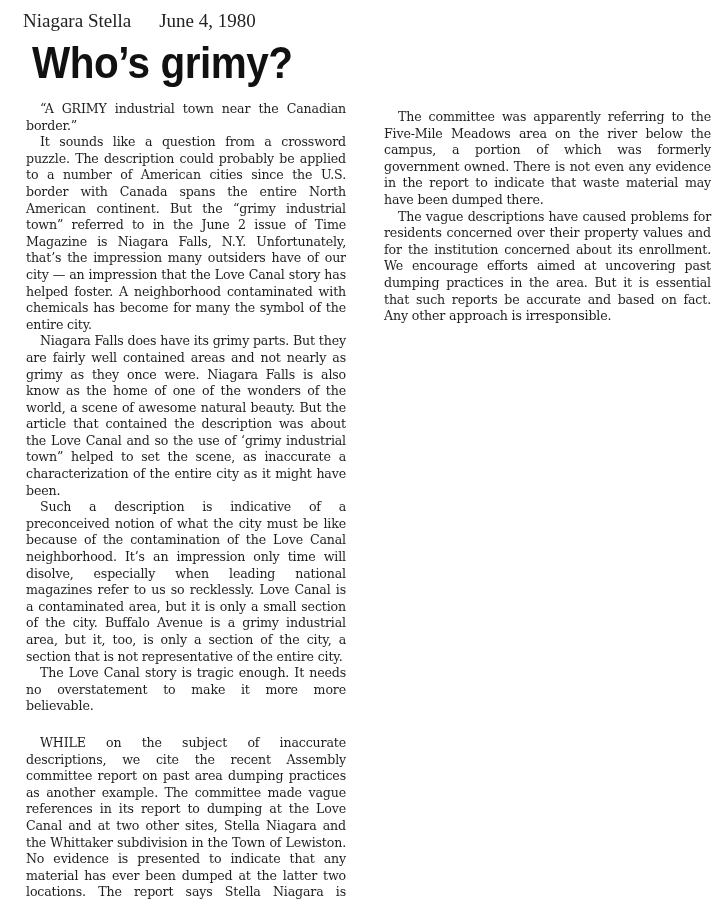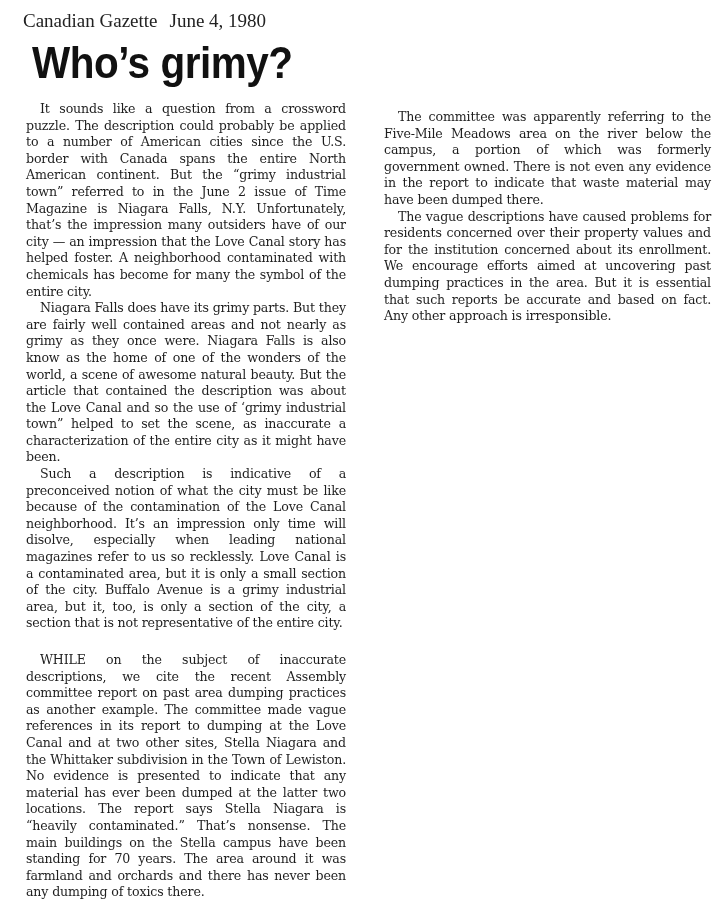--- a/index.html
+++ b/index.html
@@ -2,21 +2,21 @@
 <html><head>
 <meta charset="utf-8">
 <style>
   html, body { margin: 0; padding: 0; background: #ffffff; }
   body { width: 720px; height: 900px; position: relative; overflow: hidden; color: #1a1a1a; }
   .masthead {
     position: absolute; left: 23px; top: 10px;
     font-family: "Liberation Serif", "DejaVu Serif", serif;
     font-size: 19px; color: #222;
   }
-  .masthead .date { margin-left: 12px; }
+  .masthead .date { margin-left: 28px; }
   .headline {
     position: absolute; left: 32px; top: 38px;
     font-family: "Liberation Sans", "DejaVu Sans", sans-serif;
     font-weight: bold; font-size: 44px; letter-spacing: -0.5px;
     color: #111; transform: scaleX(0.92); transform-origin: left top;
   }
   .col {
     position: absolute;
     font-family: "DejaVu Serif", "Liberation Serif", serif;
     font-size: 12.6px; line-height: 16.6px;
@@ -25,28 +25,30 @@
   .col-left { left: 26px; top: 101px; width: 320px; }
   .col-right { left: 384px; top: 109px; width: 327px; }
   .col p { margin: 0; text-indent: 14px; hyphens: manual; letter-spacing: -0.15px; }
   .col p.gap { margin-top: 20px; }
   .col p.first-right { text-indent: 14px; }
 </style>
 </head>
 <body>
 
 <div class="masthead">
-  <span>Canadian Gazette</span><span class="date">June 4, 1980</span>
+  <span>Niagara Stella</span><span class="date">June 4, 1980</span>
 </div>
 
 <div class="headline">Who’s grimy?</div>
 
 <div class="col col-left">
+  <p>“A GRIMY industrial town near the Canadian border.”</p>
   <p>It sounds like a question from a crossword puzzle. The description could probably be applied to a number of American cities since the U.S. border with Canada spans the entire North American continent. But the “grimy industrial town” referred to in the June 2 issue of Time Magazine is Niagara Falls, N.Y. Unfortunately, that’s the impression many outsiders have of our city — an impression that the Love Canal story has helped foster. A neighborhood contaminated with chemicals has become for many the symbol of the entire city.</p>
   <p>Niagara Falls does have its grimy parts. But they are fairly well contained areas and not nearly as grimy as they once were. Niagara Falls is also know as the home of one of the wonders of the world, a scene of awesome natural beauty. But the article that contained the description was about the Love Canal and so the use of ‘grimy industrial town” helped to set the scene, as inaccurate a characterization of the entire city as it might have been.</p>
   <p>Such a description is indicative of a preconceived notion of what the city must be like because of the contamination of the Love Canal neighborhood. It’s an impression only time will disolve, especially when leading national magazines refer to us so recklessly. Love Canal is a contaminated area, but it is only a small section of the city. Buffalo Avenue is a grimy industrial area, but it, too, is only a section of the city, a section that is not representative of the entire city.</p>
+  <p>The Love Canal story is tragic enough. It needs no overstatement to make it more more believable.</p>
   <p class="gap">WHILE on the subject of inaccurate descriptions, we cite the recent Assembly committee report on past area dumping practices as another example. The committee made vague references in its report to dumping at the Love Canal and at two other sites, Stella Niagara and the Whittaker subdivision in the Town of Lewiston. No evidence is presented to indicate that any material has ever been dumped at the latter two locations.   The report says  Stella Niagara is “heavily contaminated.” That’s nonsense. The main buildings on the Stella campus have been standing for 70 years. The area around it was farmland and orchards and there has never been any dumping of toxics there.</p>
 </div>
 
 <div class="col col-right">
   <p class="first-right">The committee was apparently referring to the Five-Mile Meadows area on the river below the campus, a portion of which was formerly government owned. There is not even any evidence in the report to indicate that waste material may have been dumped there.</p>
   <p>The vague descriptions have caused problems for residents concerned over their property values and for the institution concerned about its enrollment. We encourage efforts aimed at uncovering past dumping practices in the area. But it is essential that such reports be accurate and based on fact. Any other approach is irresponsible.</p>
 </div>
 
 </body></html>

